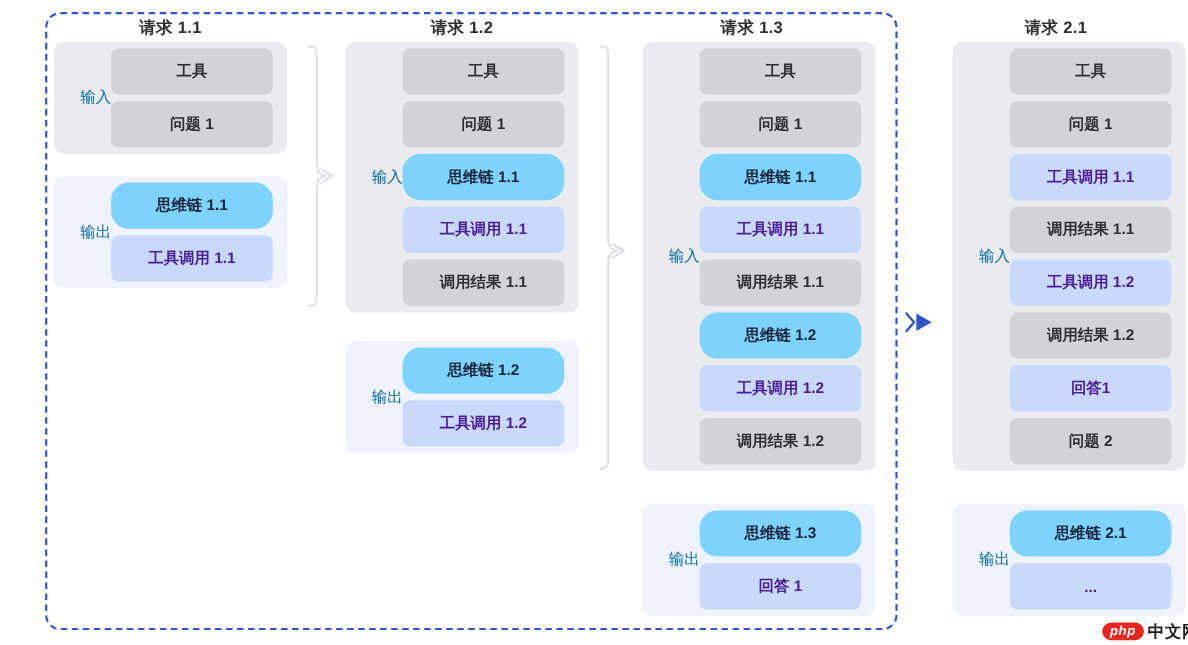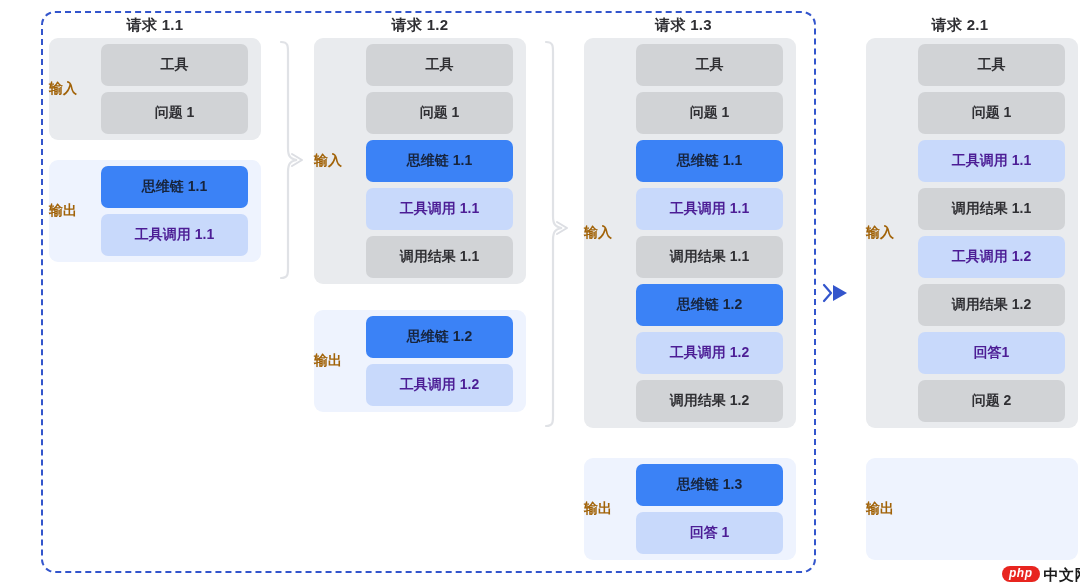--- a/index.html
+++ b/index.html
@@ -36,40 +36,40 @@
   .io-group{
     position:absolute;
     box-sizing:border-box;
     border-radius:9px;
     display:flex;align-items:center;
   }
   .io-group.input{background:#e9ebee;}
   .io-group.output{background:#eef3fe;}
   .io-label{
     width:52px;flex:0 0 52px;
-    text-align:left;
-    font-size:14px;font-weight:bold;color:#a16207;
+    text-align:right;
+    font-size:14px;font-weight:normal;color:#0369a1;
     white-space:nowrap;
   }
   .io-rows{
     flex:1 1 auto;
     padding:6px 13px 6px 0;
     display:flex;flex-direction:column;gap:6px;
   }
   .row{
     height:42px;
     border-radius:7px;
     display:flex;align-items:center;justify-content:center;
     font-size:14px;font-weight:bold;
     white-space:nowrap;
     box-sizing:border-box;
   }
   .row.gray{background:#d1d3d6;color:#2f2f33;}
   .row.light{background:#c8d9fb;color:#4c1d95;}
-  .row.blue {background:#3b82f6;color:#17243c;}
+  .row.blue {background:#7dd3fc;color:#17243c;border-radius:16px;}
 
   
   .brace{position:absolute;}
   .brace svg{display:block;overflow:visible;}
 
   
   .seq-arrow{position:absolute;}
   .seq-arrow svg{display:block;}
 
   
@@ -169,20 +169,24 @@
             <div class="row light">工具调用 1.1</div>
             <div class="row gray">调用结果 1.1</div>
             <div class="row light">工具调用 1.2</div>
             <div class="row gray">调用结果 1.2</div>
             <div class="row light">回答1</div>
             <div class="row gray">问题 2</div>
           </div>
         </div>
         <div class="io-group output" style="left: 0px; top: 458px; width: 212px; height: 102px;">
           <div class="io-label">输出</div>
+          <div class="io-rows">
+            <div class="row blue">思维链 2.1</div>
+            <div class="row light">...</div>
+          </div>
         </div>
       </div>
     </div>
 
   <div class="brace" style="left:262px;top:40px;">
     <svg width="26" height="240" viewBox="0 0 26 240" fill="none">
       <path d="M3 2 C 10 2, 10 6, 10 12 L10 108 C10 116, 12 119, 19 120 C12 121, 10 124, 10 132 L10 228 C10 234, 10 238, 3 238" stroke="#e0e2e6" stroke-width="2.2" fill="none" stroke-linecap="round"></path>
       <path d="M14 114 L24 120 L14 126" stroke="#dcdee3" stroke-width="2" fill="none" stroke-linecap="round" stroke-linejoin="round"></path>
     </svg>
   </div>

